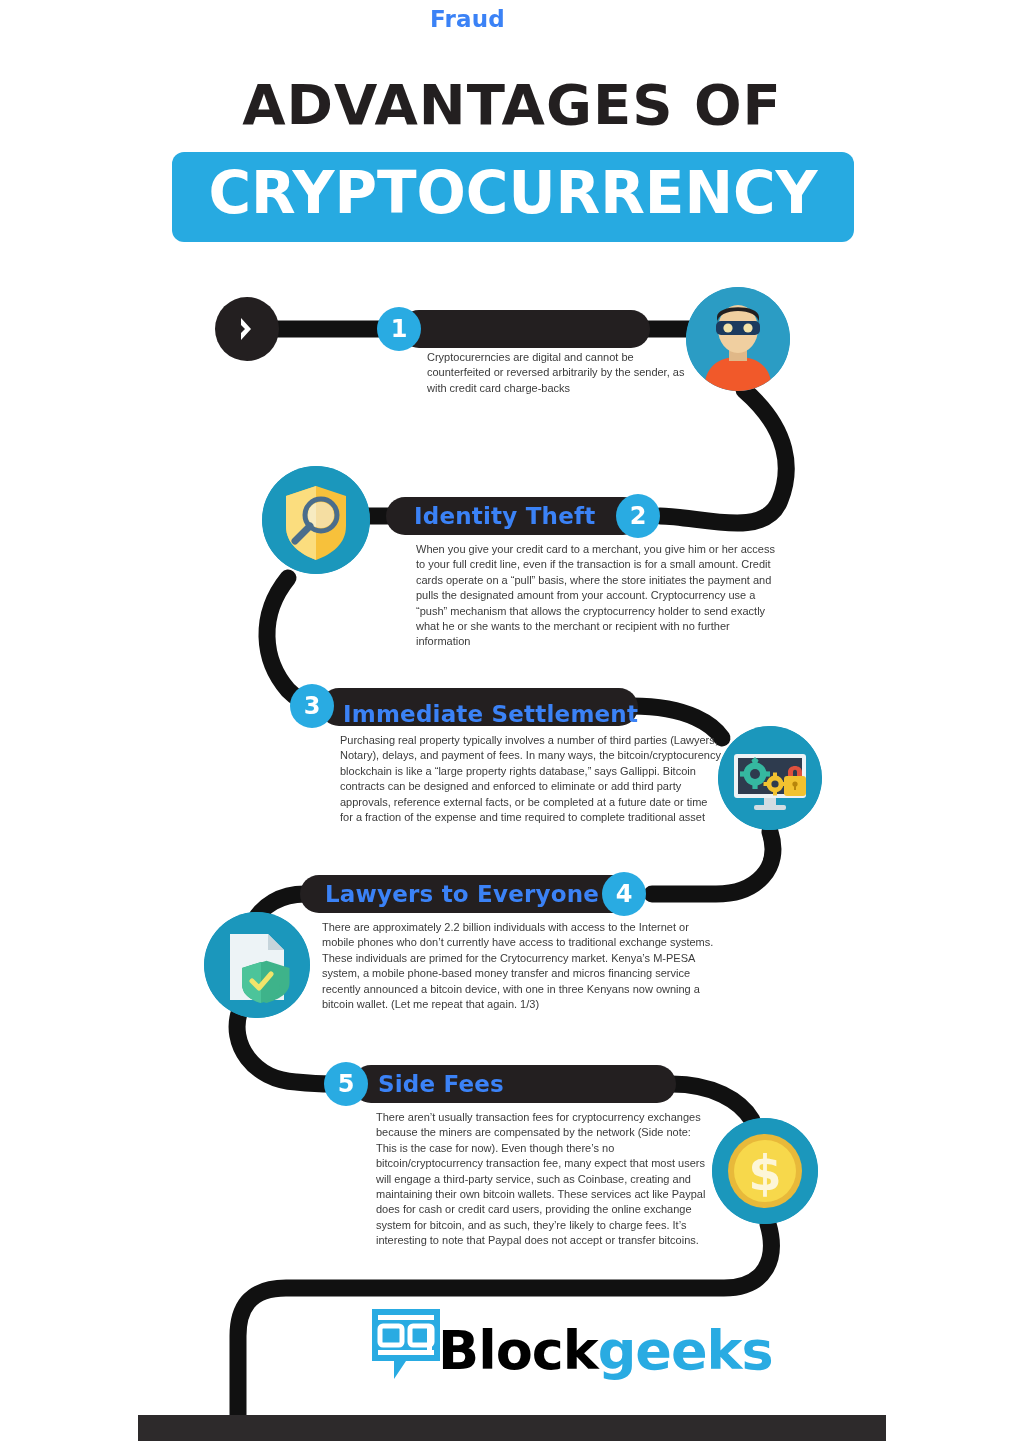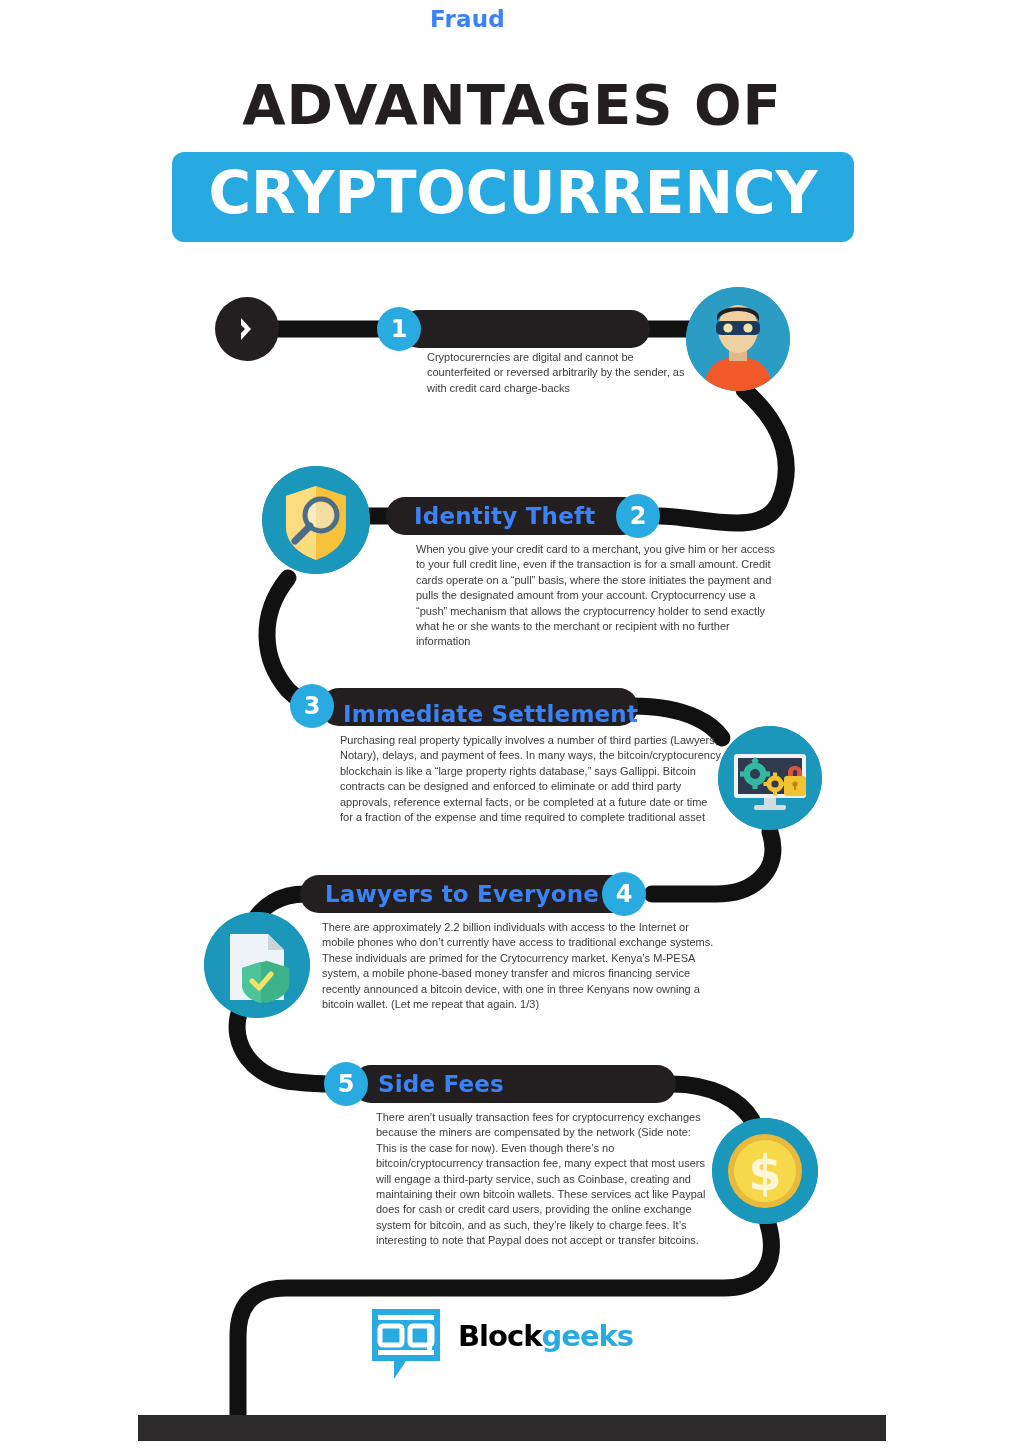--- a/index.html
+++ b/index.html
@@ -130,22 +130,22 @@
     background: #2d2a2b;
   }
   #logo {
     position: absolute;
     left: 370px; top: 1307px;
     width: 290px; height: 76px;
   }
   #logo-mark { position: absolute; left: 0; top: 0; width: 72px; height: 76px; }
   #logo-word {
     position: absolute;
-    left: 88px; top: 12px;
-    font-size: 29px;
+    left: 68px; top: 12px;
+    font-size: 54px;
     font-weight: 700;
     letter-spacing: -1px;
     font-family: "DejaVu Sans", sans-serif;
     white-space: nowrap;
   }
   #logo-word .blk { color: #000000; }
   #logo-word .geeks { color: #29ABE2; }
 </style>
 </head>
 <body>

